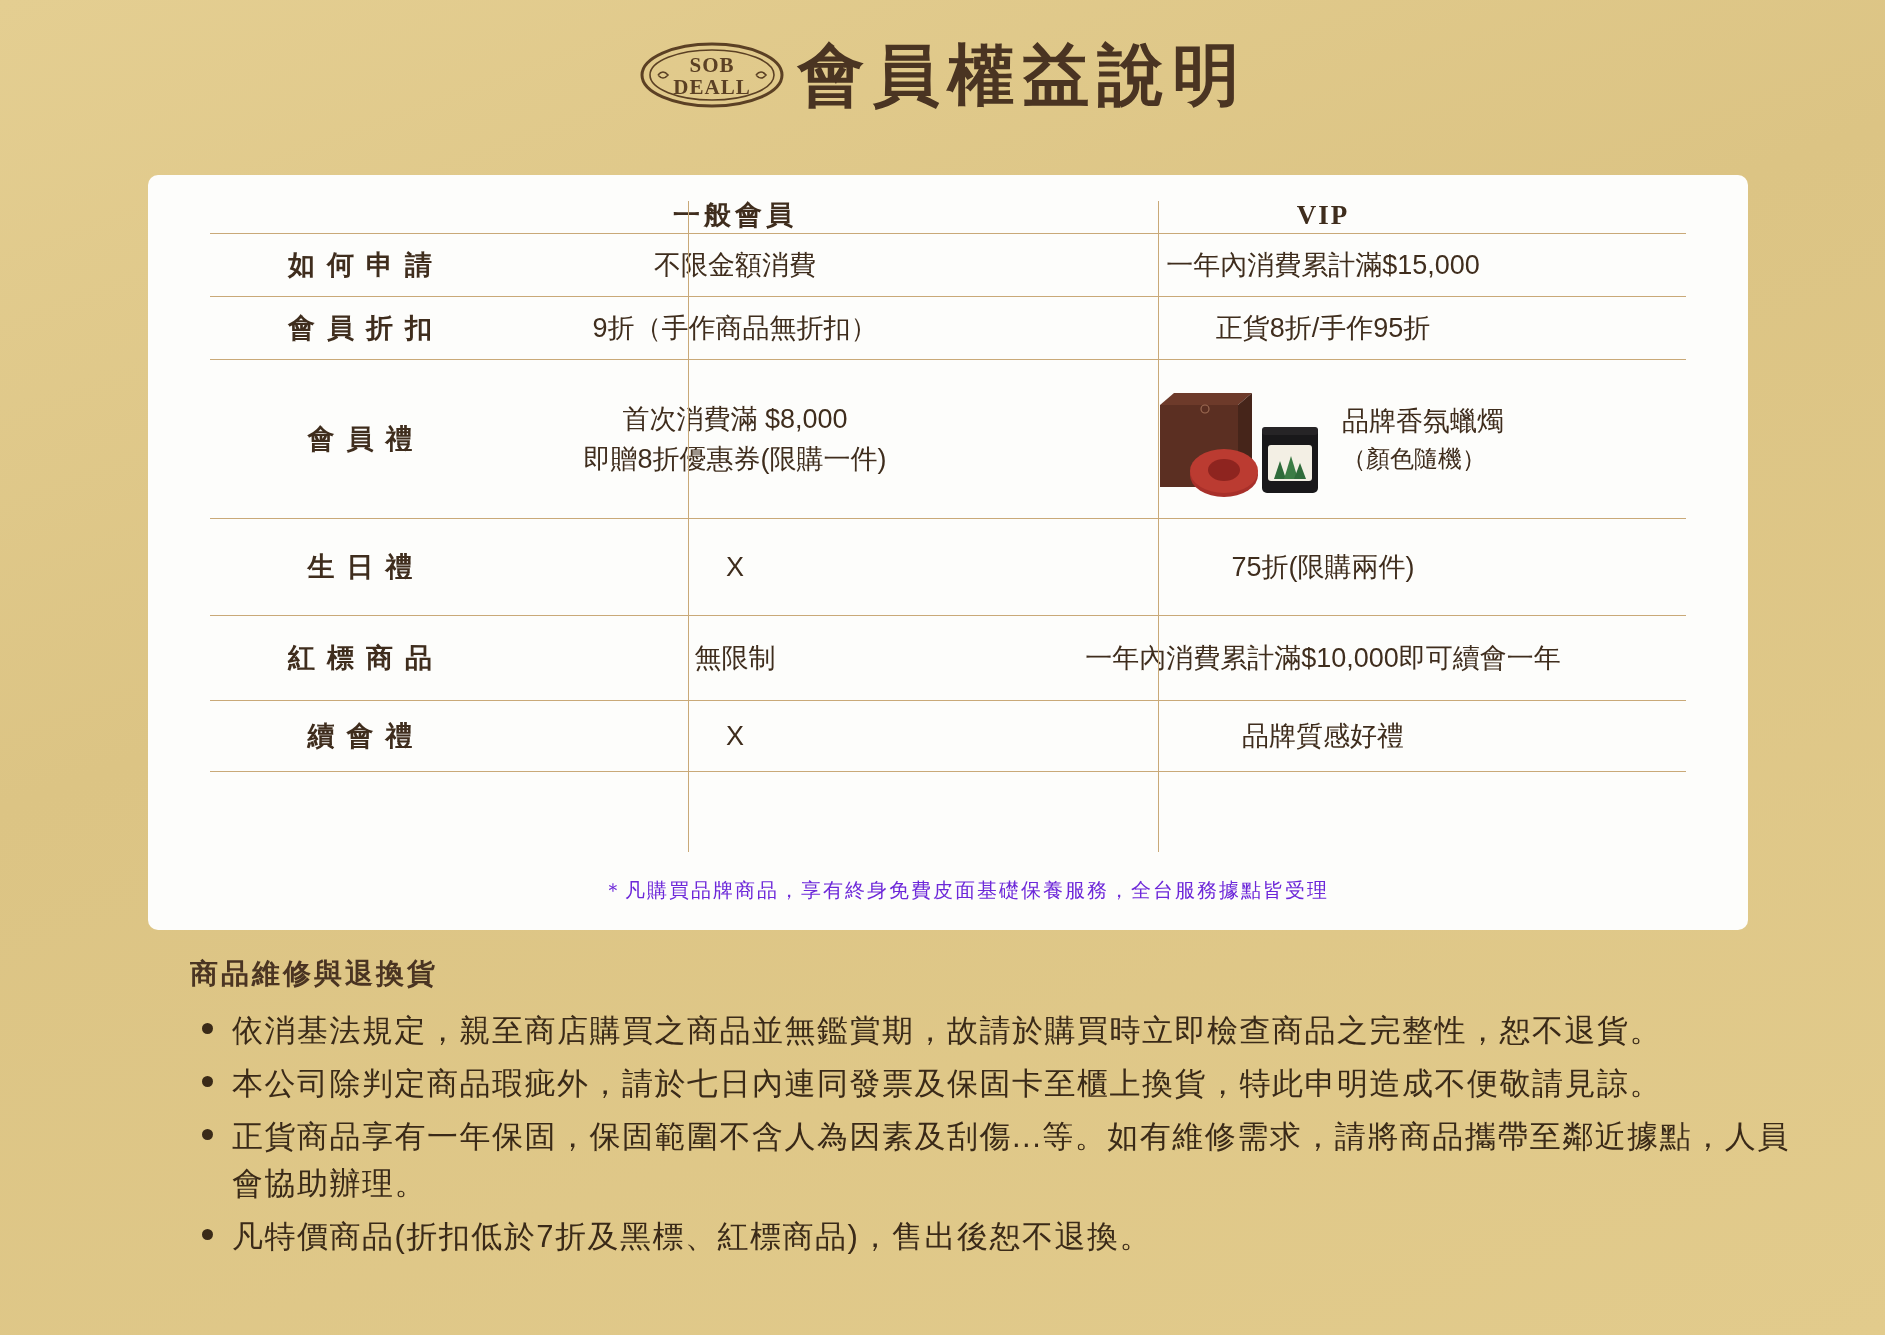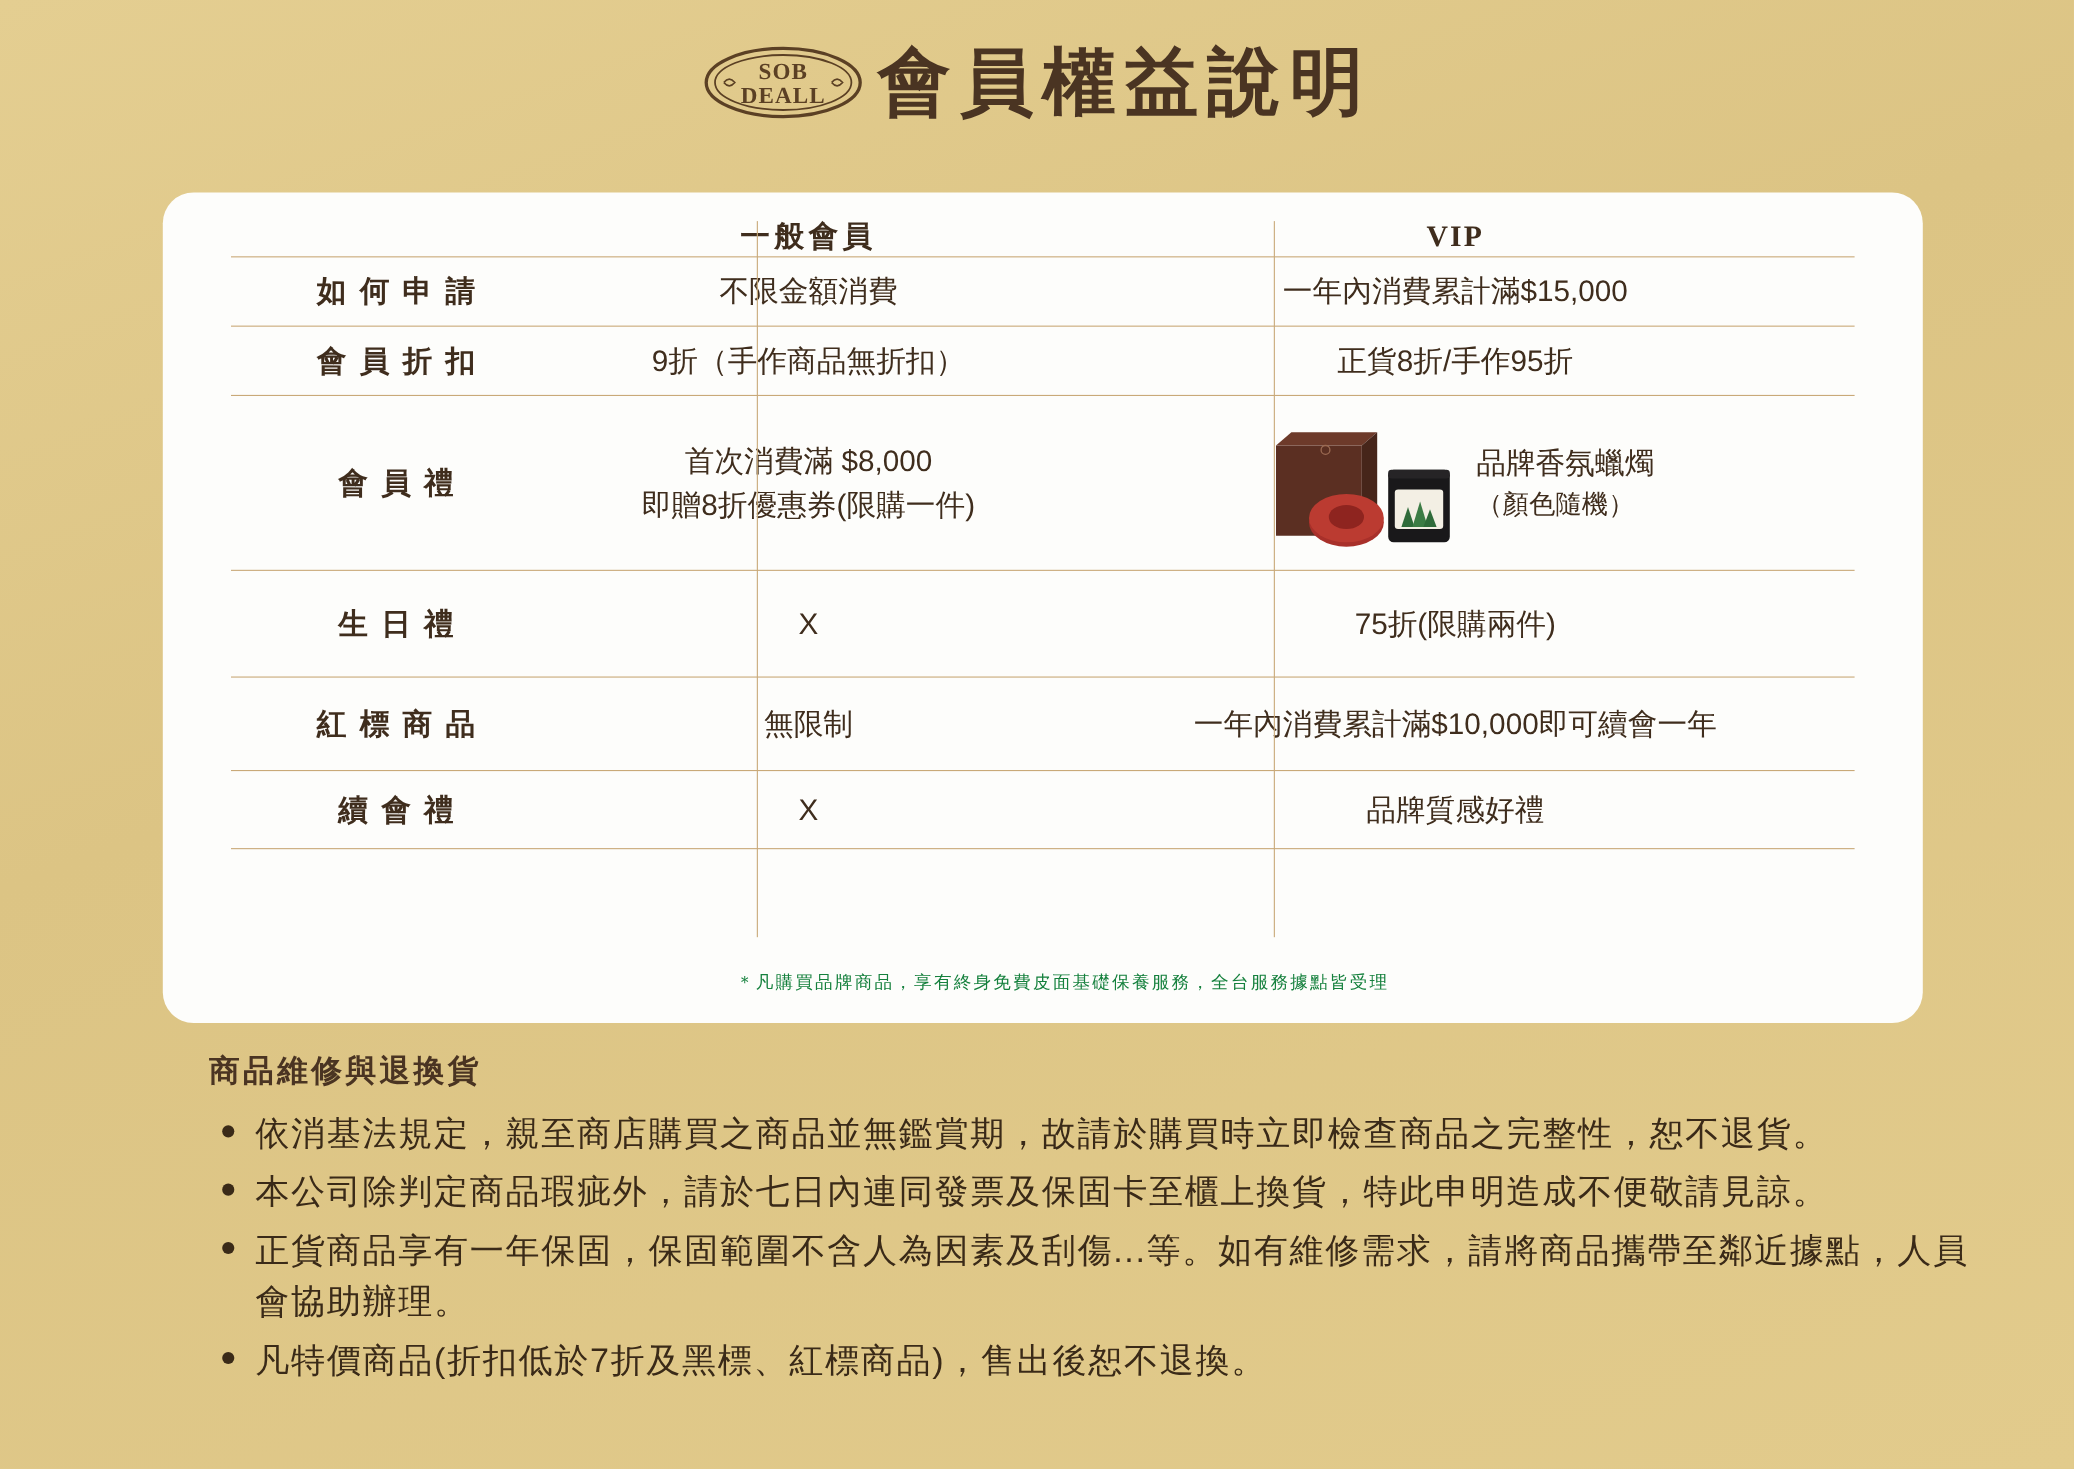--- a/index.html
+++ b/index.html
@@ -49,21 +49,21 @@
   }
 
   
   .card {
     position: absolute;
     left: 148px;
     top: 175px;
     width: 1600px;
     height: 755px;
     background: #fdfdfb;
-    border-radius: 28px;
+    border-radius: 10px;
     box-sizing: border-box;
     padding: 22px 62px 0 62px;
   }
 
   table.benefits {
     width: 100%;
     border-collapse: collapse;
     table-layout: fixed;
   }
   table.benefits col.c0 { width: 300px; }
@@ -129,22 +129,22 @@
     flex: none;
   }
   .gift-text { text-align: left; line-height: 1.5; }
 
   .footnote {
     position: absolute;
     left: 0;
     right: 0;
     bottom: 26px;
     text-align: center;
-    color: #15803d;
-    font-size: 16px;
+    color: #6d28d9;
+    font-size: 20px;
     letter-spacing: 2px;
     margin-left: 36px;
   }
 
   
   .lower {
     position: absolute;
     left: 190px;
     top: 955px;
     width: 1600px;

